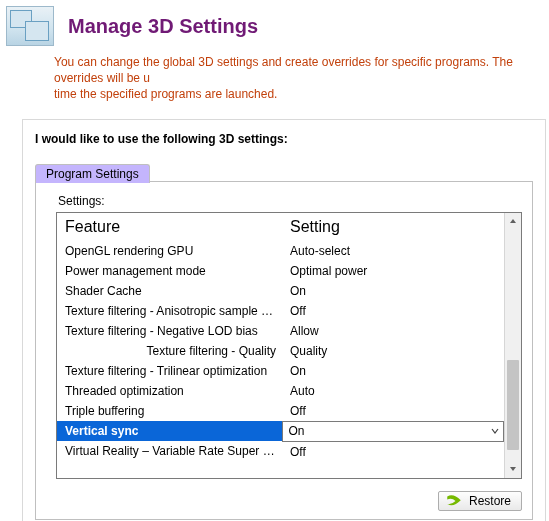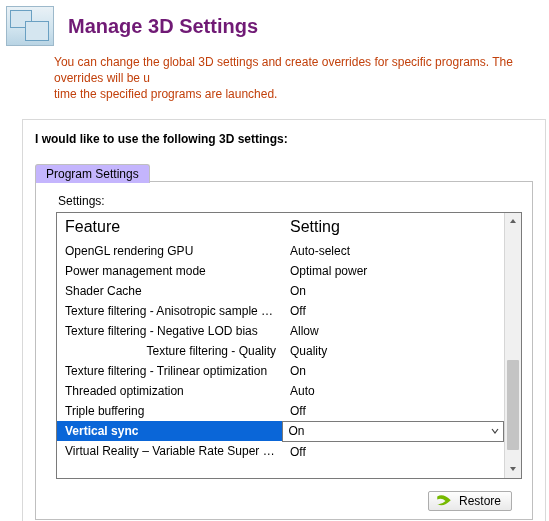--- a/index.html
+++ b/index.html
@@ -167,21 +167,21 @@
   .sb-thumb {
     position:absolute; left:2px; right:2px;
     background:#c4c4c4;
     border-radius:1px;
     top: 130px; height: 90px;
   }
 
   
   .restore-wrap {
     position: absolute;
-    right: 20px; bottom: 8px;
+    right: 10px; bottom: 8px;
   }
   .restore-btn {
     display:flex; align-items:center; gap:6px;
     border: 1px solid #adadad;
     background: linear-gradient(#fefefe, #e9e9e9);
     padding: 2px 10px 2px 6px;
     font-size: 12px;
     border-radius: 2px;
     cursor: default;
   }

